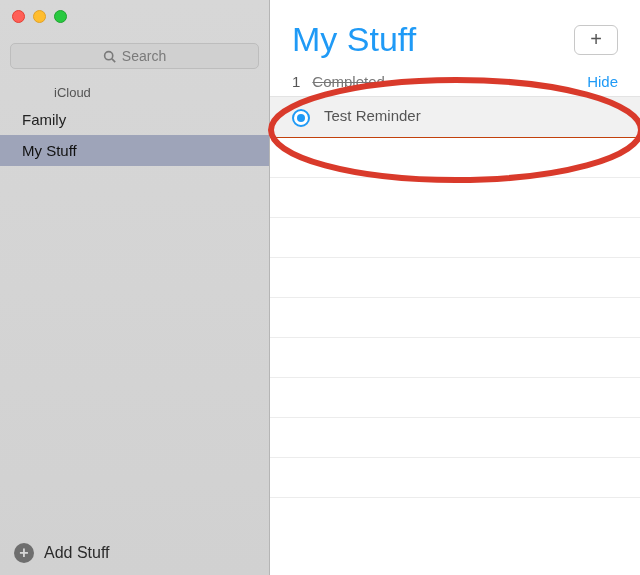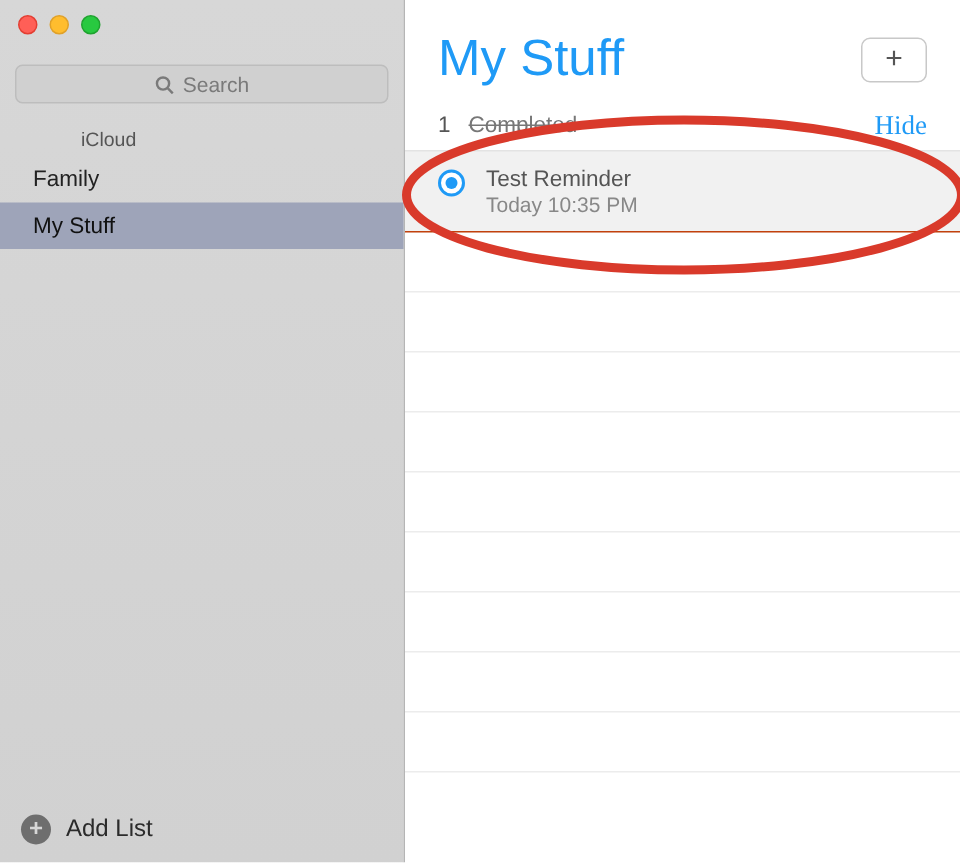--- a/index.html
+++ b/index.html
@@ -66,21 +66,21 @@
     width: 44px; height: 30px; border: 1px solid #c8c8c8; border-radius: 6px;
     background: #fff; display: flex; align-items: center; justify-content: center;
     color: #555; font-size: 20px;
   }
   .completed-row {
     display: flex; align-items: center; padding: 4px 22px 6px 22px;
     gap: 12px; color: #555; font-size: 15px;
   }
   .strike { text-decoration: line-through; color: #777; }
   .completed-row .spacer { flex: 1; }
-  .hide-link { color: #1f9af6; font-size: 18px; font-family: Liberation Serif, serif; }
+  .hide-link { color: #1f9af6; font-size: 15px; }
   .reminder-row {
     background: #f1f1f1;
     padding: 10px 22px;
     display: flex; align-items: flex-start; gap: 14px;
     border-top: 1px solid #e3e3e3; border-bottom: 1px solid #c2410c;
   }
   .radio {
     width: 18px; height: 18px; border-radius: 50%;
     border: 2px solid #1f9af6; background: #fff;
     display: flex; align-items: center; justify-content: center;
@@ -116,21 +116,21 @@
         </svg>
       <span>Search</span>
     </div>
   </div>
   <div class="section-label">iCloud</div>
   <div class="list-item">Family</div>
   <div class="list-item selected">My Stuff</div>
   <div class="sidebar-spacer"></div>
   <div class="add-list">
     <div class="plus-circle">+</div>
-    <span>Add List</span>
+    <span>Add Stuff</span>
   </div>
 </div>
 
 <div class="main">
   <div class="main-header">
     <div class="list-title">My Stuff</div>
     <div class="add-btn">
       <span>+</span>
     </div>
   </div>
@@ -139,21 +139,20 @@
     <span class="strike">Completed</span>
     <span class="spacer"></span>
     <span class="hide-link">Hide</span>
   </div>
   <div class="reminder-row">
     <div class="radio">
       <div class="dot"></div>
     </div>
     <div>
       <div class="reminder-title">Test Reminder</div>
-      <div class="reminder-sub">Today 10:35 PM</div>
     </div>
   </div>
   <div class="rows">
     <div class="empty-row"></div>
       <div class="empty-row"></div>
       <div class="empty-row"></div>
     <div class="empty-row"></div>
       <div class="empty-row"></div>
       <div class="empty-row"></div>
     <div class="empty-row"></div>

